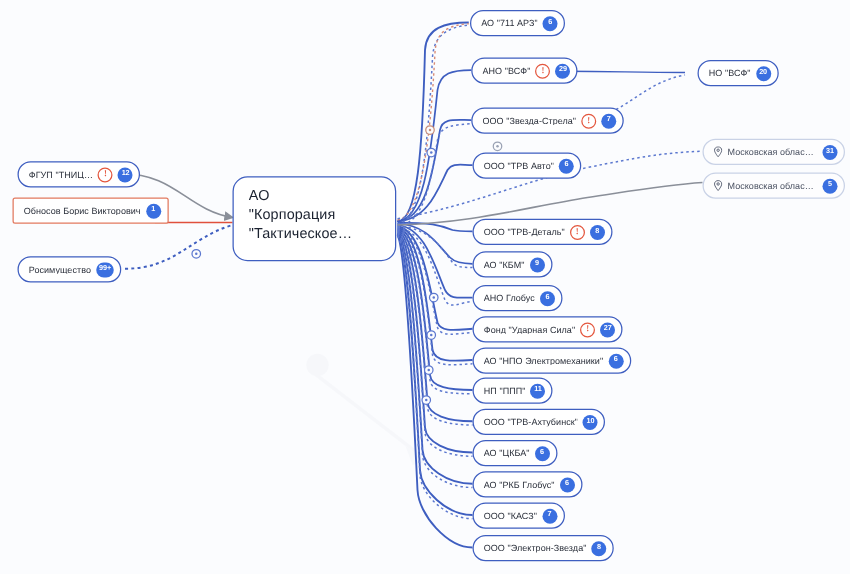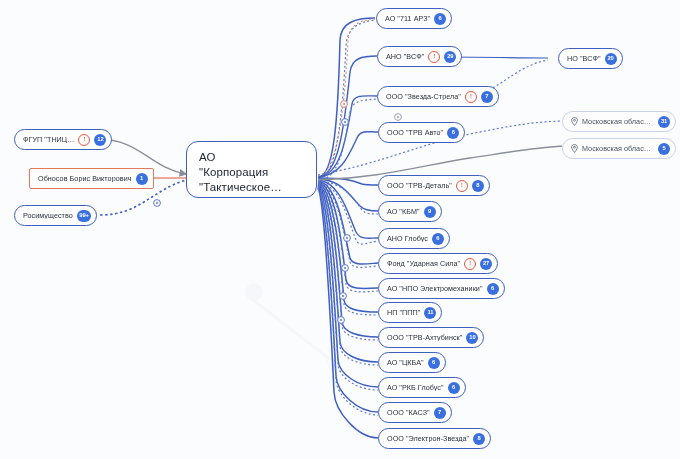--- a/index.html
+++ b/index.html
@@ -46,21 +46,21 @@
   .node.muted .lbl{color:#4a5161;}
   .node.alert-box{
     border:1.3px solid #e2795f;
     border-radius:2px;
     background:#ffffff;
   }
 
   
   #hub{
     position:absolute;
-    left:186px;top:141px;width:131px;height:57px;
+    left:186px;top:141px;width:131px;height:68px;
     box-sizing:border-box;
     background:#ffffff;
     border:1.6px solid #3e5ec0;
     border-radius:12px;
     padding:8px 10px 0 12px;
     z-index:8;
   }
   #hub .hub-line{
     font-size:11.5px;
     color:#1b2230;
@@ -190,21 +190,21 @@
     <div class="hub-line">"Корпорация</div>
     <div class="hub-line">"Тактическое…</div>
   </div>
 
   <div class="node" style="left:14px;top:129px;">
     <span class="lbl">ФГУП "ТНИЦ…</span>
     <span class="warn">!</span>
     <span class="badge sm">12</span>
   </div>
 
-  <div class="node alert-box" style="left:10px;top:168px;margin-left:19px;">
+  <div class="node alert-box" style="left:10px;top:158px;">
     <span class="lbl">Обносов Борис Викторович</span>
     <span class="badge sm">1</span>
   </div>
 
   <div class="node" style="left:14px;top:205px;">
     <span class="lbl">Росимущество</span>
     <span class="badge sm">99+</span>
   </div>
 
   <div class="node" style="left:376px;top:8px;">

